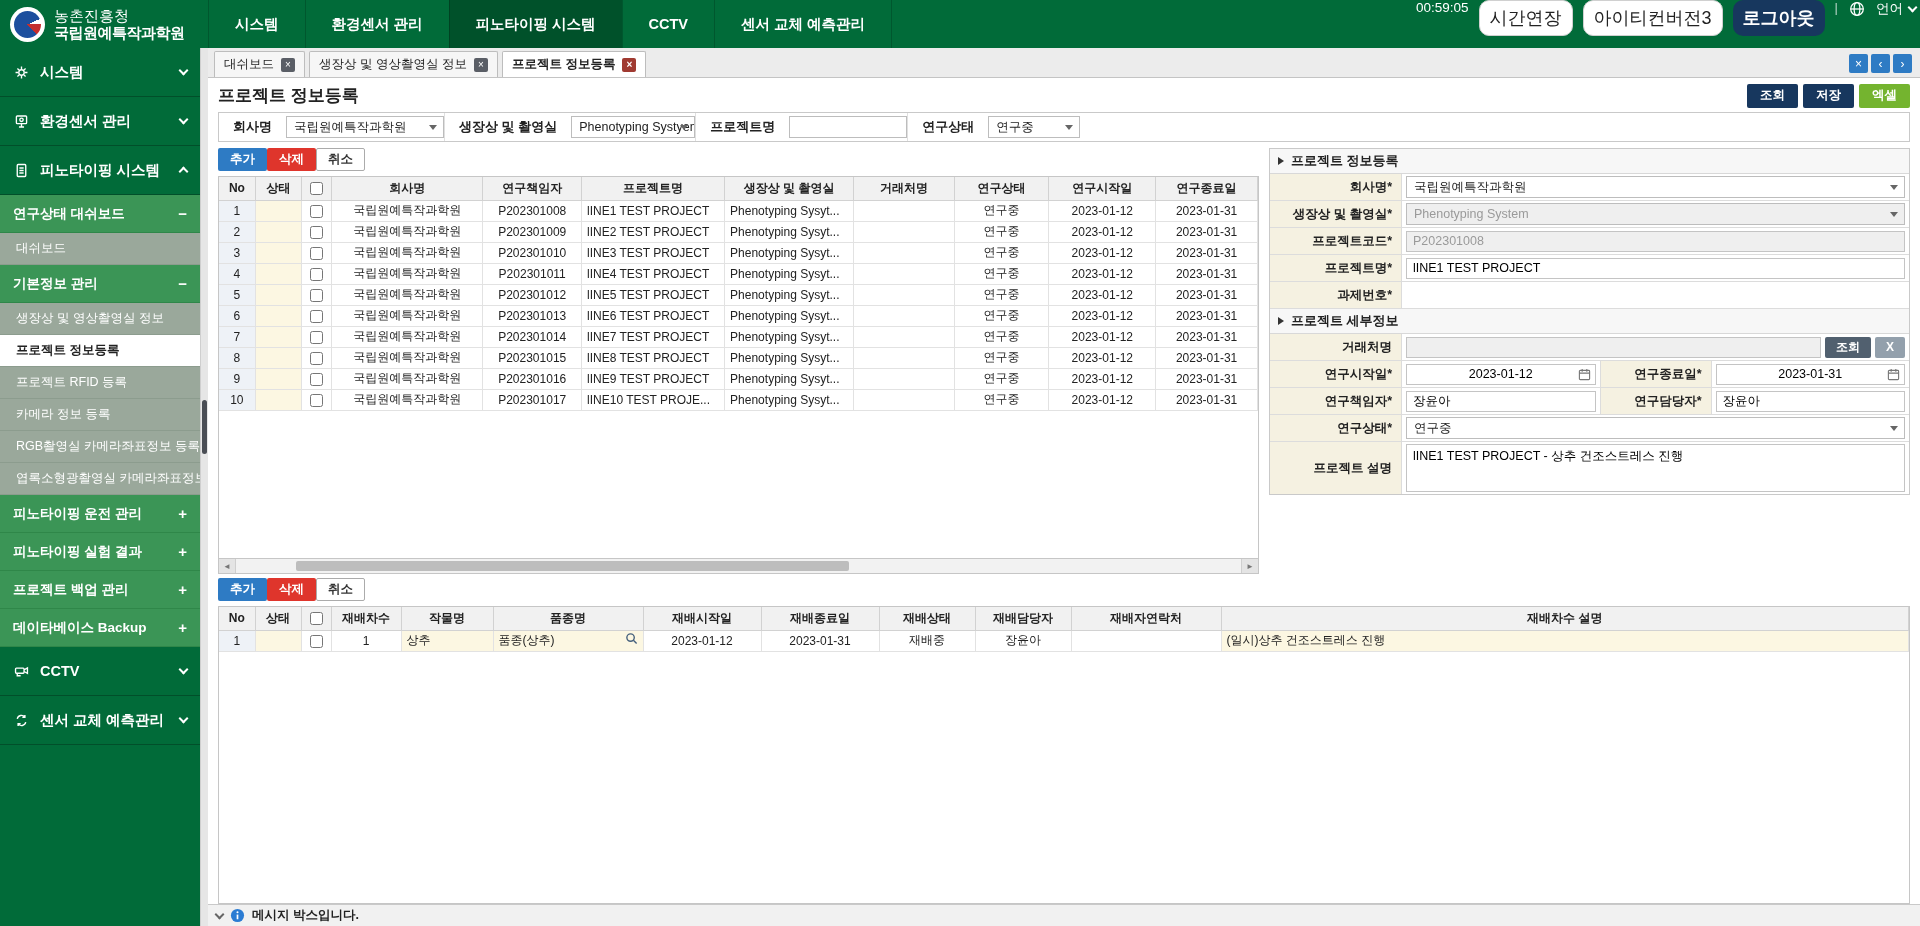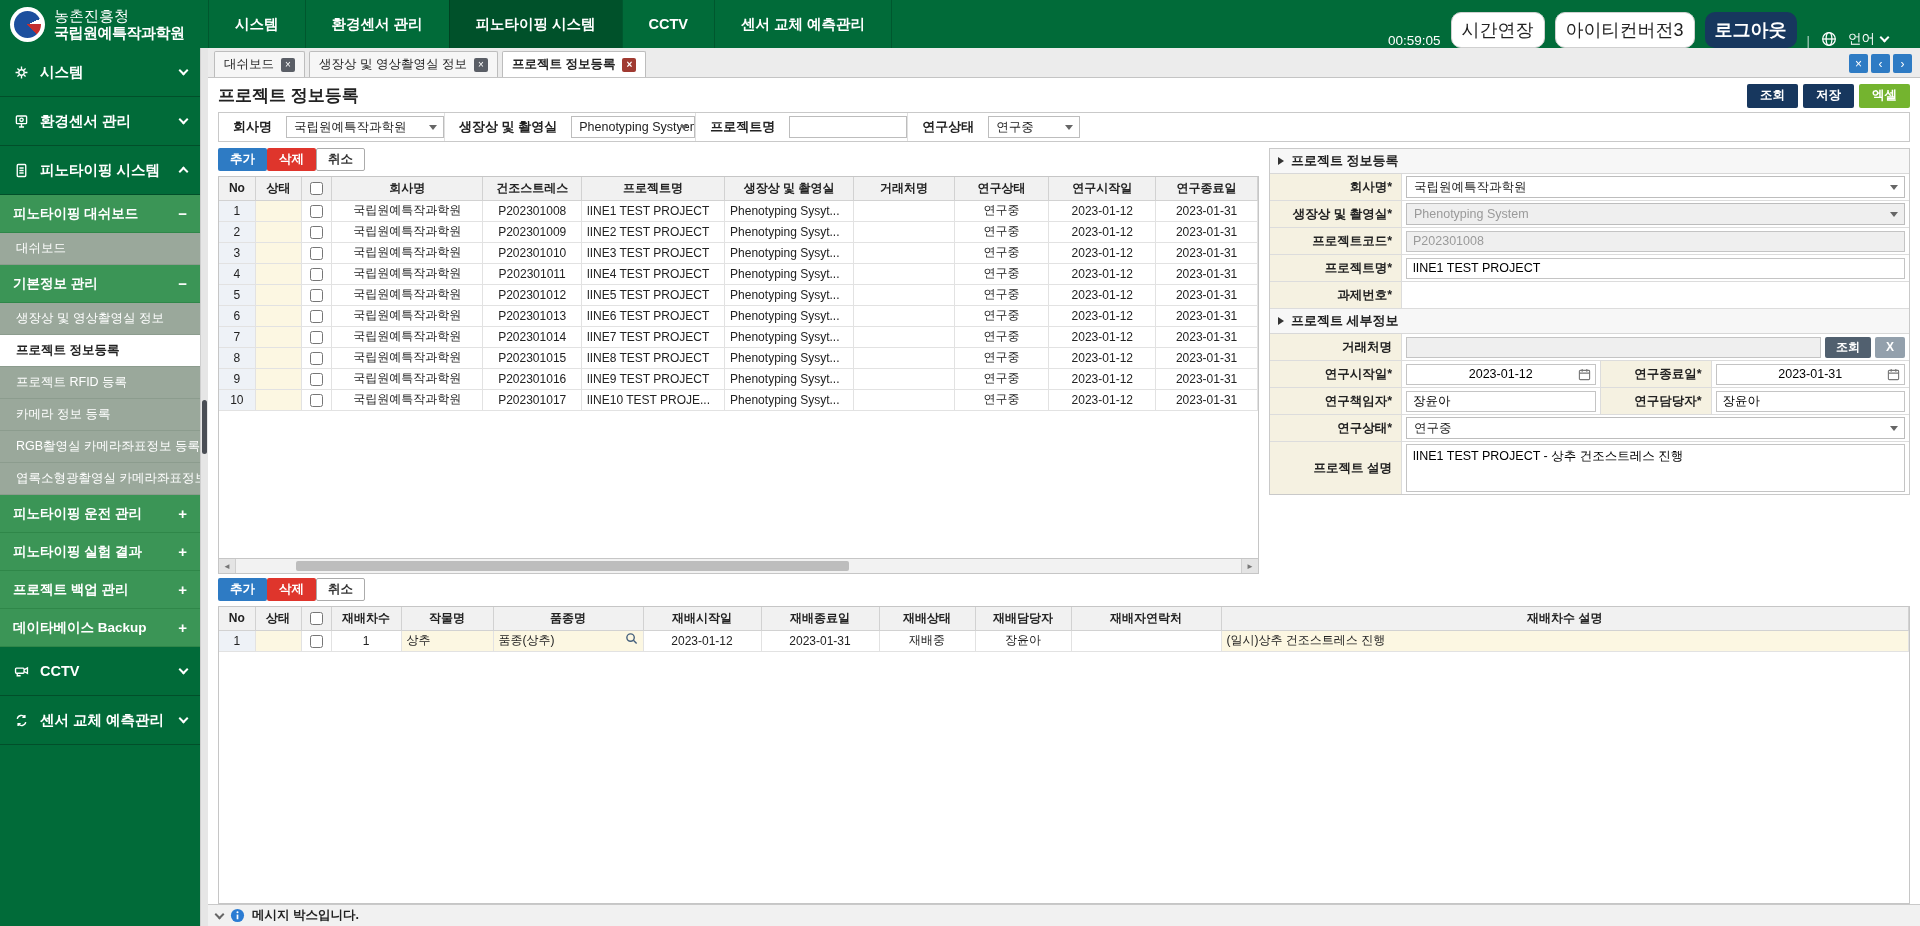--- a/index.html
+++ b/index.html
@@ -14,21 +14,21 @@
 .logo-mark::before{content:"";position:absolute;left:4px;top:4px;width:27px;height:27px;border-radius:50%;
   background:conic-gradient(from 210deg,#1D4F9E 0 60%,#fff 60% 66%,#C42E2E 66% 80%,#1D4F9E 80% 100%)}
 .logo-text{display:flex;flex-direction:column;line-height:1.15}
 .logo-text .l1{font-size:15px}
 .logo-text .l2{font-size:15px;font-weight:bold;letter-spacing:-.5px}
 .top-nav{display:flex;align-items:stretch}
 .nav-item{display:flex;align-items:center;padding:0 26px;font-size:14.5px;font-weight:bold;
   border-left:1px solid rgba(0,0,0,.18);cursor:pointer;white-space:nowrap}
 .nav-item:last-child{border-right:1px solid rgba(0,0,0,.18)}
 .nav-item.active{background:#00512A}
-.top-right{margin-left:auto;display:flex;align-items:flex-end;gap:10px;padding-right:32px}
+.top-right{margin-left:auto;display:flex;align-items:flex-start;gap:10px;padding-right:4px}
 .timer{font-size:13.5px}
 .btn-chip{height:36px;padding:0 10px;border-radius:10px;font-size:18px;display:flex;align-items:center;cursor:pointer;white-space:nowrap}
 .chip-light{background:#fff;color:#222;border:1px solid #d0d0d0}
 .chip-navy{background:#17375E;color:#fff;font-weight:bold}
 .sep{opacity:.7}
 .lang{display:flex;align-items:center;gap:6px;font-size:13.5px;cursor:pointer}
 .chv{width:7px;height:7px;border-right:2px solid currentColor;border-bottom:2px solid currentColor;
   transform:rotate(45deg);display:inline-block;margin-top:-3px}
 .chv.up{transform:rotate(-135deg);margin-top:3px}
 .chv.gray{color:#666}
@@ -201,21 +201,21 @@
       <div class="s0">
         <svg class="icon" width="17" height="17" viewBox="0 0 20 20" fill="none" stroke="#fff" stroke-width="1.6">
           <rect x="5" y="3" width="10" height="14" rx="1"></rect>
             <path d="M7.5 7h5M7.5 10h5M7.5 13h5"></path>
         </svg>
         <span>피노타이핑 시스템</span>
         <span class="chv up"></span>
       </div>
 
       <div class="s1">
-        <span>피노타이핑 대쉬보드</span>
+        <span>연구상태 대쉬보드</span>
         <span class="toggle">−</span>
       </div>
       <div class="s2">
         <span>대쉬보드</span>
       </div>
 
       <div class="s1">
         <span>기본정보 관리</span>
         <span class="toggle">−</span>
       </div>
@@ -345,21 +345,21 @@
                 <col style="width:94px">
                   <col style="width:106px">
                   <col style="width:101px">
               </colgroup>
               <thead>
                 <tr>
                   <th>No</th>
                   <th>상태</th>
                   <th><input type="checkbox" style=""></th>
                   <th>회사명</th>
-                  <th>건조스트레스</th>
+                  <th>연구책임자</th>
                   <th>프로젝트명</th>
                   <th>생장상 및 촬영실</th>
                   <th>거래처명</th>
                   <th>연구상태</th>
                   <th>연구시작일</th>
                   <th>연구종료일</th>
                 </tr>
               </thead>
               <tbody>
                 <tr>

